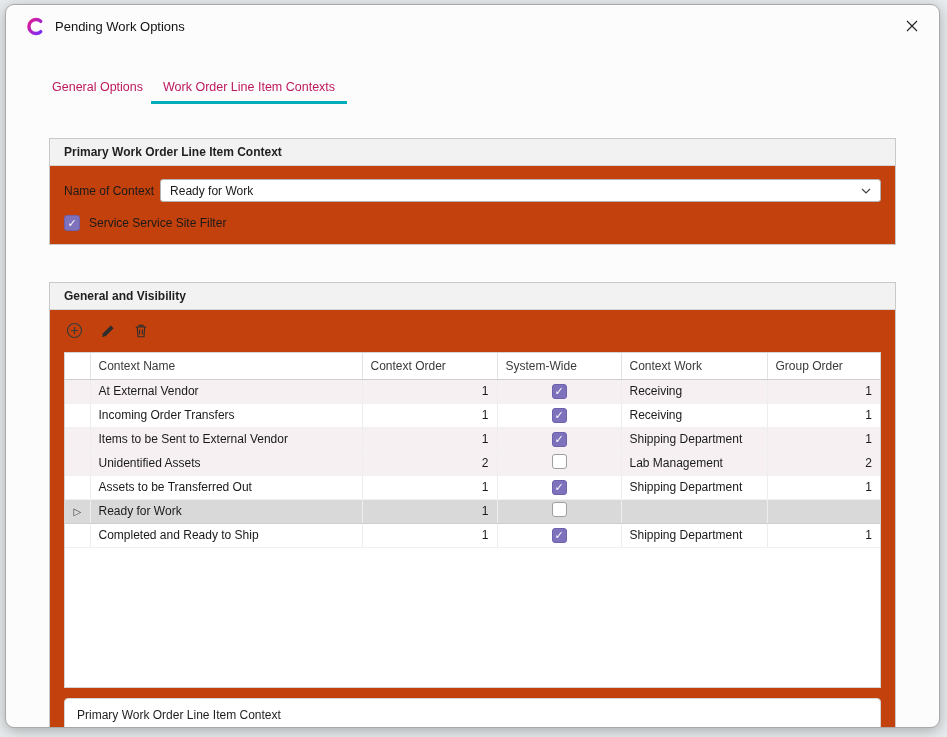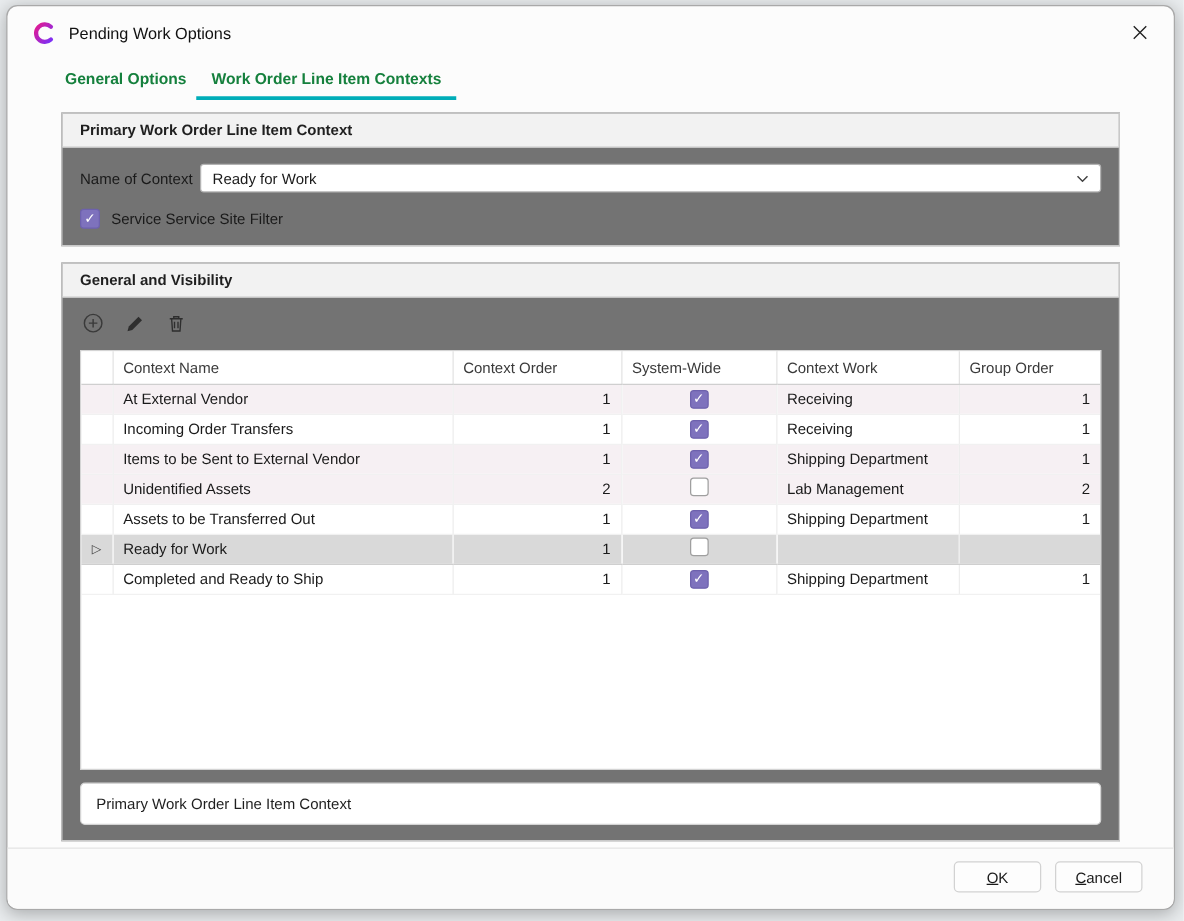--- a/index.html
+++ b/index.html
@@ -15,20 +15,21 @@
   .dialog {
     position: absolute;
     left: 5px; top: 4px; right: 7px; bottom: 9px;
     background: #fcfcfc;
     border: 1px solid #a9a9a9;
     border-radius: 9px;
     box-shadow: 0 3px 14px rgba(0,0,0,.28);
     display: flex;
     flex-direction: column;
     overflow: hidden;
+    gap: 24px;
   }
   
   .titlebar {
     height: 42px;
     display: flex;
     align-items: center;
     padding: 0 10px 0 20px;
     flex: 0 0 auto;
   }
   .logo { width: 19px; height: 19px; display: inline-flex; }
@@ -44,39 +45,39 @@
   }
   
   .tabs {
     display: flex;
     gap: 16px;
     margin: 4px 0 0 44px;
     flex: 0 0 auto;
   }
   .tab {
     position: relative;
-    font-weight: 700;
+    font-weight: 400;
     font-size: 12.5px;
-    color: #15803d;
+    color: #be185d;
     padding: 5px 2px 10px 2px;
     cursor: pointer;
     white-space: nowrap;
   }
   .tab.active::after {
     content: "";
     position: absolute;
     left: -10px; right: -10px; bottom: 0;
     height: 3px;
     background: #00adb8;
   }
   
   .groupbox {
     margin: 10px 43px 0 43px;
     border: 1px solid #c9c9c9;
-    background: #737373;
+    background: #c2410c;
     flex: 0 0 auto;
   }
   .groupbox-header {
     background: #f2f2f2;
     border-bottom: 1px solid #d6d6d6;
     padding: 6px 14px;
     font-weight: 700;
     font-size: 12px;
     color: #1f1f1f;
   }

